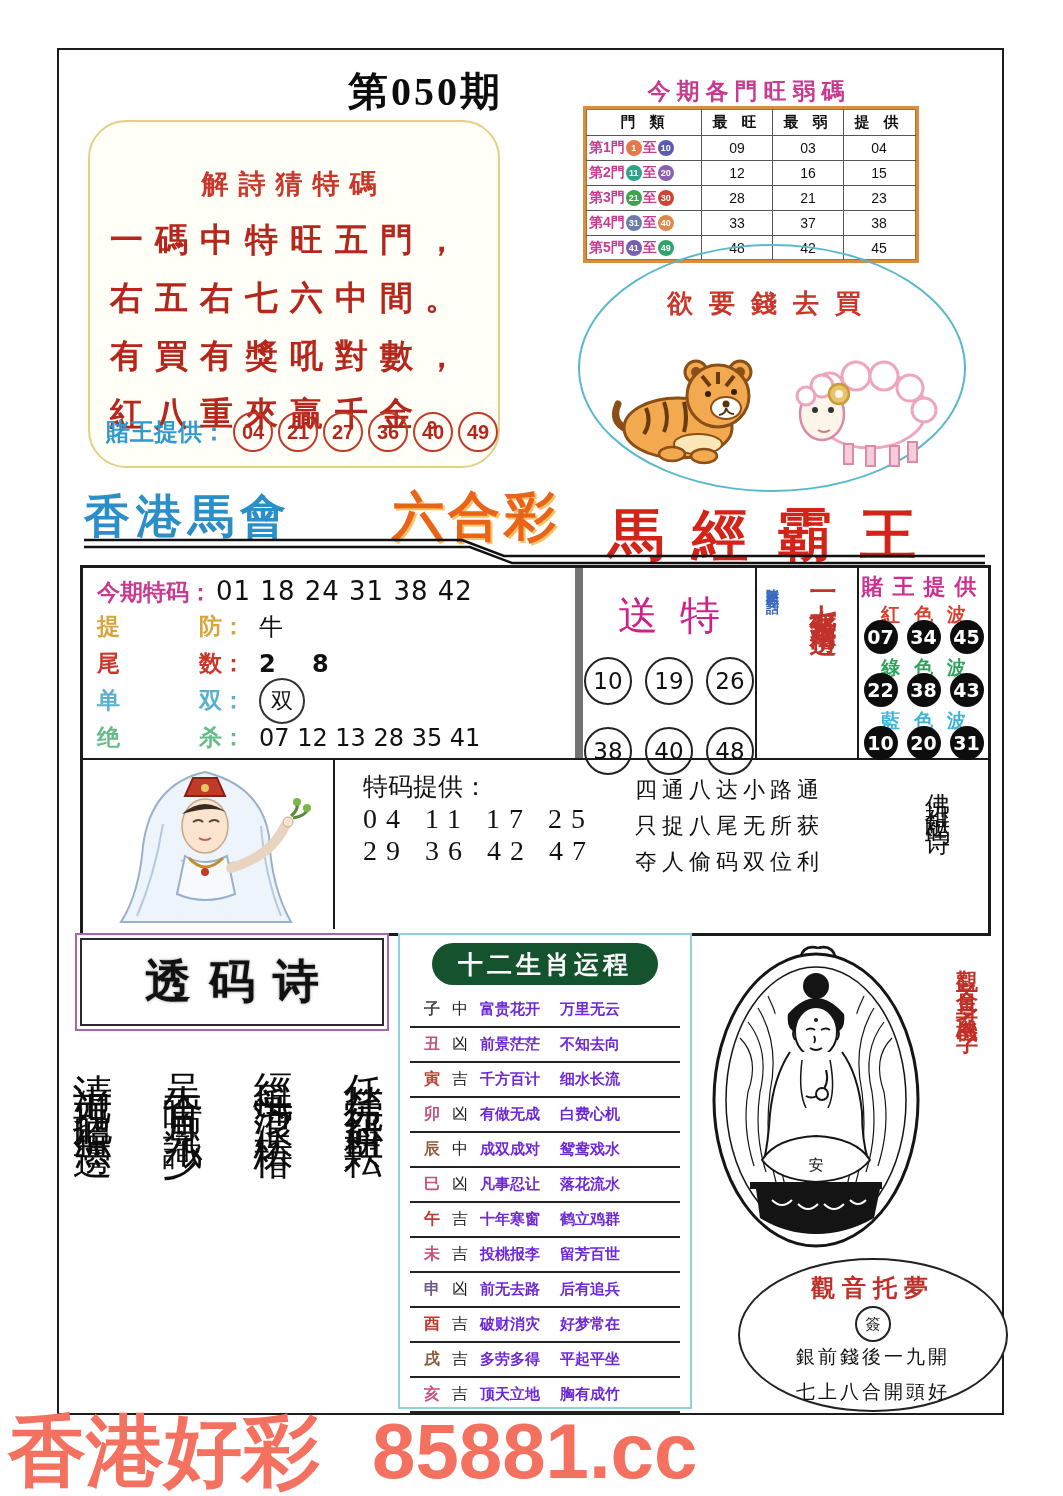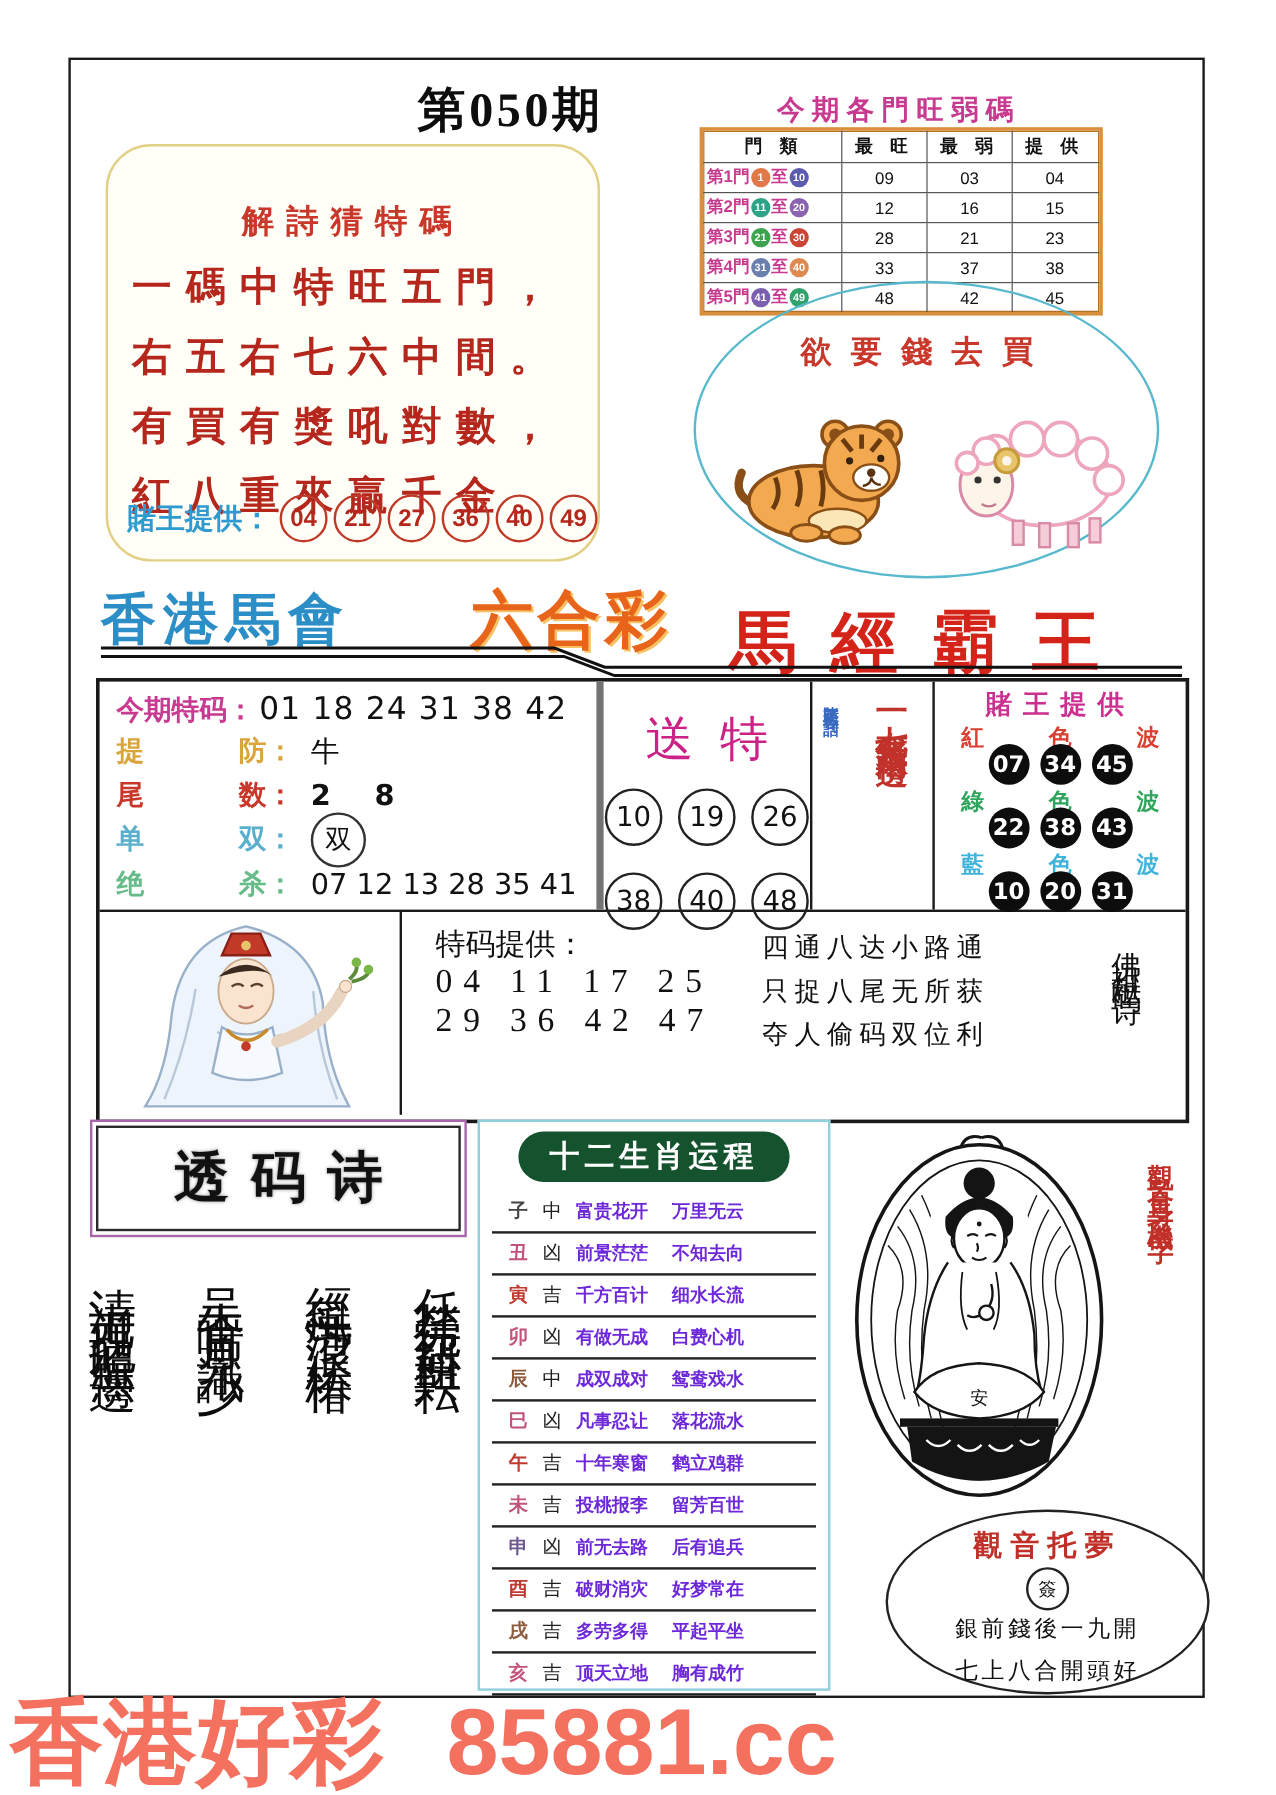--- a/index.html
+++ b/index.html
@@ -38,36 +38,36 @@
         font-size:14px;color:#111;}
   .gt-cell:first-child{border-left:none;}
   .c-gate{width:112px;justify-content:flex-start;padding-left:3px;}
   .c-v{width:70px;}
   .hdr .gt-cell{font-size:15px;letter-spacing:5px;font-weight:bold;height:26px;}
   .gname{color:#c73a8f;font-weight:bold;font-size:14px;}
   .gcircle{width:16px;height:16px;border-radius:50%;color:#fff;font-size:9px;font-weight:bold;
         display:inline-flex;align-items:center;justify-content:center;margin:0 1px;flex:0 0 auto;}
 
   
-  .moval{left:578px;top:234px;width:384px;height:244px;border:2px solid #58b8cc;border-radius:50%;}
+  .moval{left:578px;top:244px;width:384px;height:244px;border:2px solid #58b8cc;border-radius:50%;}
   .moval-cap{margin-top:40px;text-align:center;color:#c9372b;font-size:26px;font-weight:bold;letter-spacing:16px;}
 
   
   .club{left:84px;top:486px;font-size:46px;font-weight:900;color:#2b8ec6;letter-spacing:6px;
         font-family:"Liberation Serif",serif;}
   .lottery{left:392px;top:482px;font-size:52px;font-weight:900;color:#e8641a;letter-spacing:4px;
         text-shadow:2px 2px 0 #f6c263;font-family:"Liberation Serif",serif;}
   .brand{left:608px;top:498px;font-size:56px;font-weight:900;color:#d42318;letter-spacing:28px;
         font-family:"Liberation Serif",serif;white-space:nowrap;}
 
   
   .midbox{left:80px;top:565px;width:905px;height:365px;border:3px solid #1a1a1a;background:#fff;}
   .mrow1{display:flex;height:190px;border-bottom:2px solid #1a1a1a;}
   .mrow2{display:flex;height:169px;}
-  .colA{width:420px;border-right:6px solid #737373;padding:8px 0 0 14px;box-sizing:border-box;}
+  .colA{width:500px;border-right:8px solid #737373;padding:8px 0 0 14px;box-sizing:border-box;}
   .colB{width:172px;border-right:2px solid #1a1a1a;position:relative;}
   .colC{width:100px;border-right:2px solid #1a1a1a;position:relative;}
   .colD{flex:1;position:relative;padding-top:4px;}
   .tema-line{display:flex;align-items:baseline;white-space:nowrap;}
   .tema-label{color:#c73a8f;font-size:23px;font-weight:bold;}
   .tema-nums{color:#111;font-size:26px;font-family:"DejaVu Sans",sans-serif;margin-left:4px;letter-spacing:1px;}
   .tip-row{display:flex;align-items:center;height:37px;white-space:nowrap;}
   .tip-lab{width:148px;display:flex;justify-content:space-between;font-size:23px;font-weight:bold;}
   .tip-val{margin-left:14px;font-size:24px;font-family:"DejaVu Sans",sans-serif;}
   .lab-fang{color:#d9a43a;} .lab-wei{color:#c9372b;} .lab-dan{color:#5ab0cc;} .lab-jue{color:#66bb88;}

